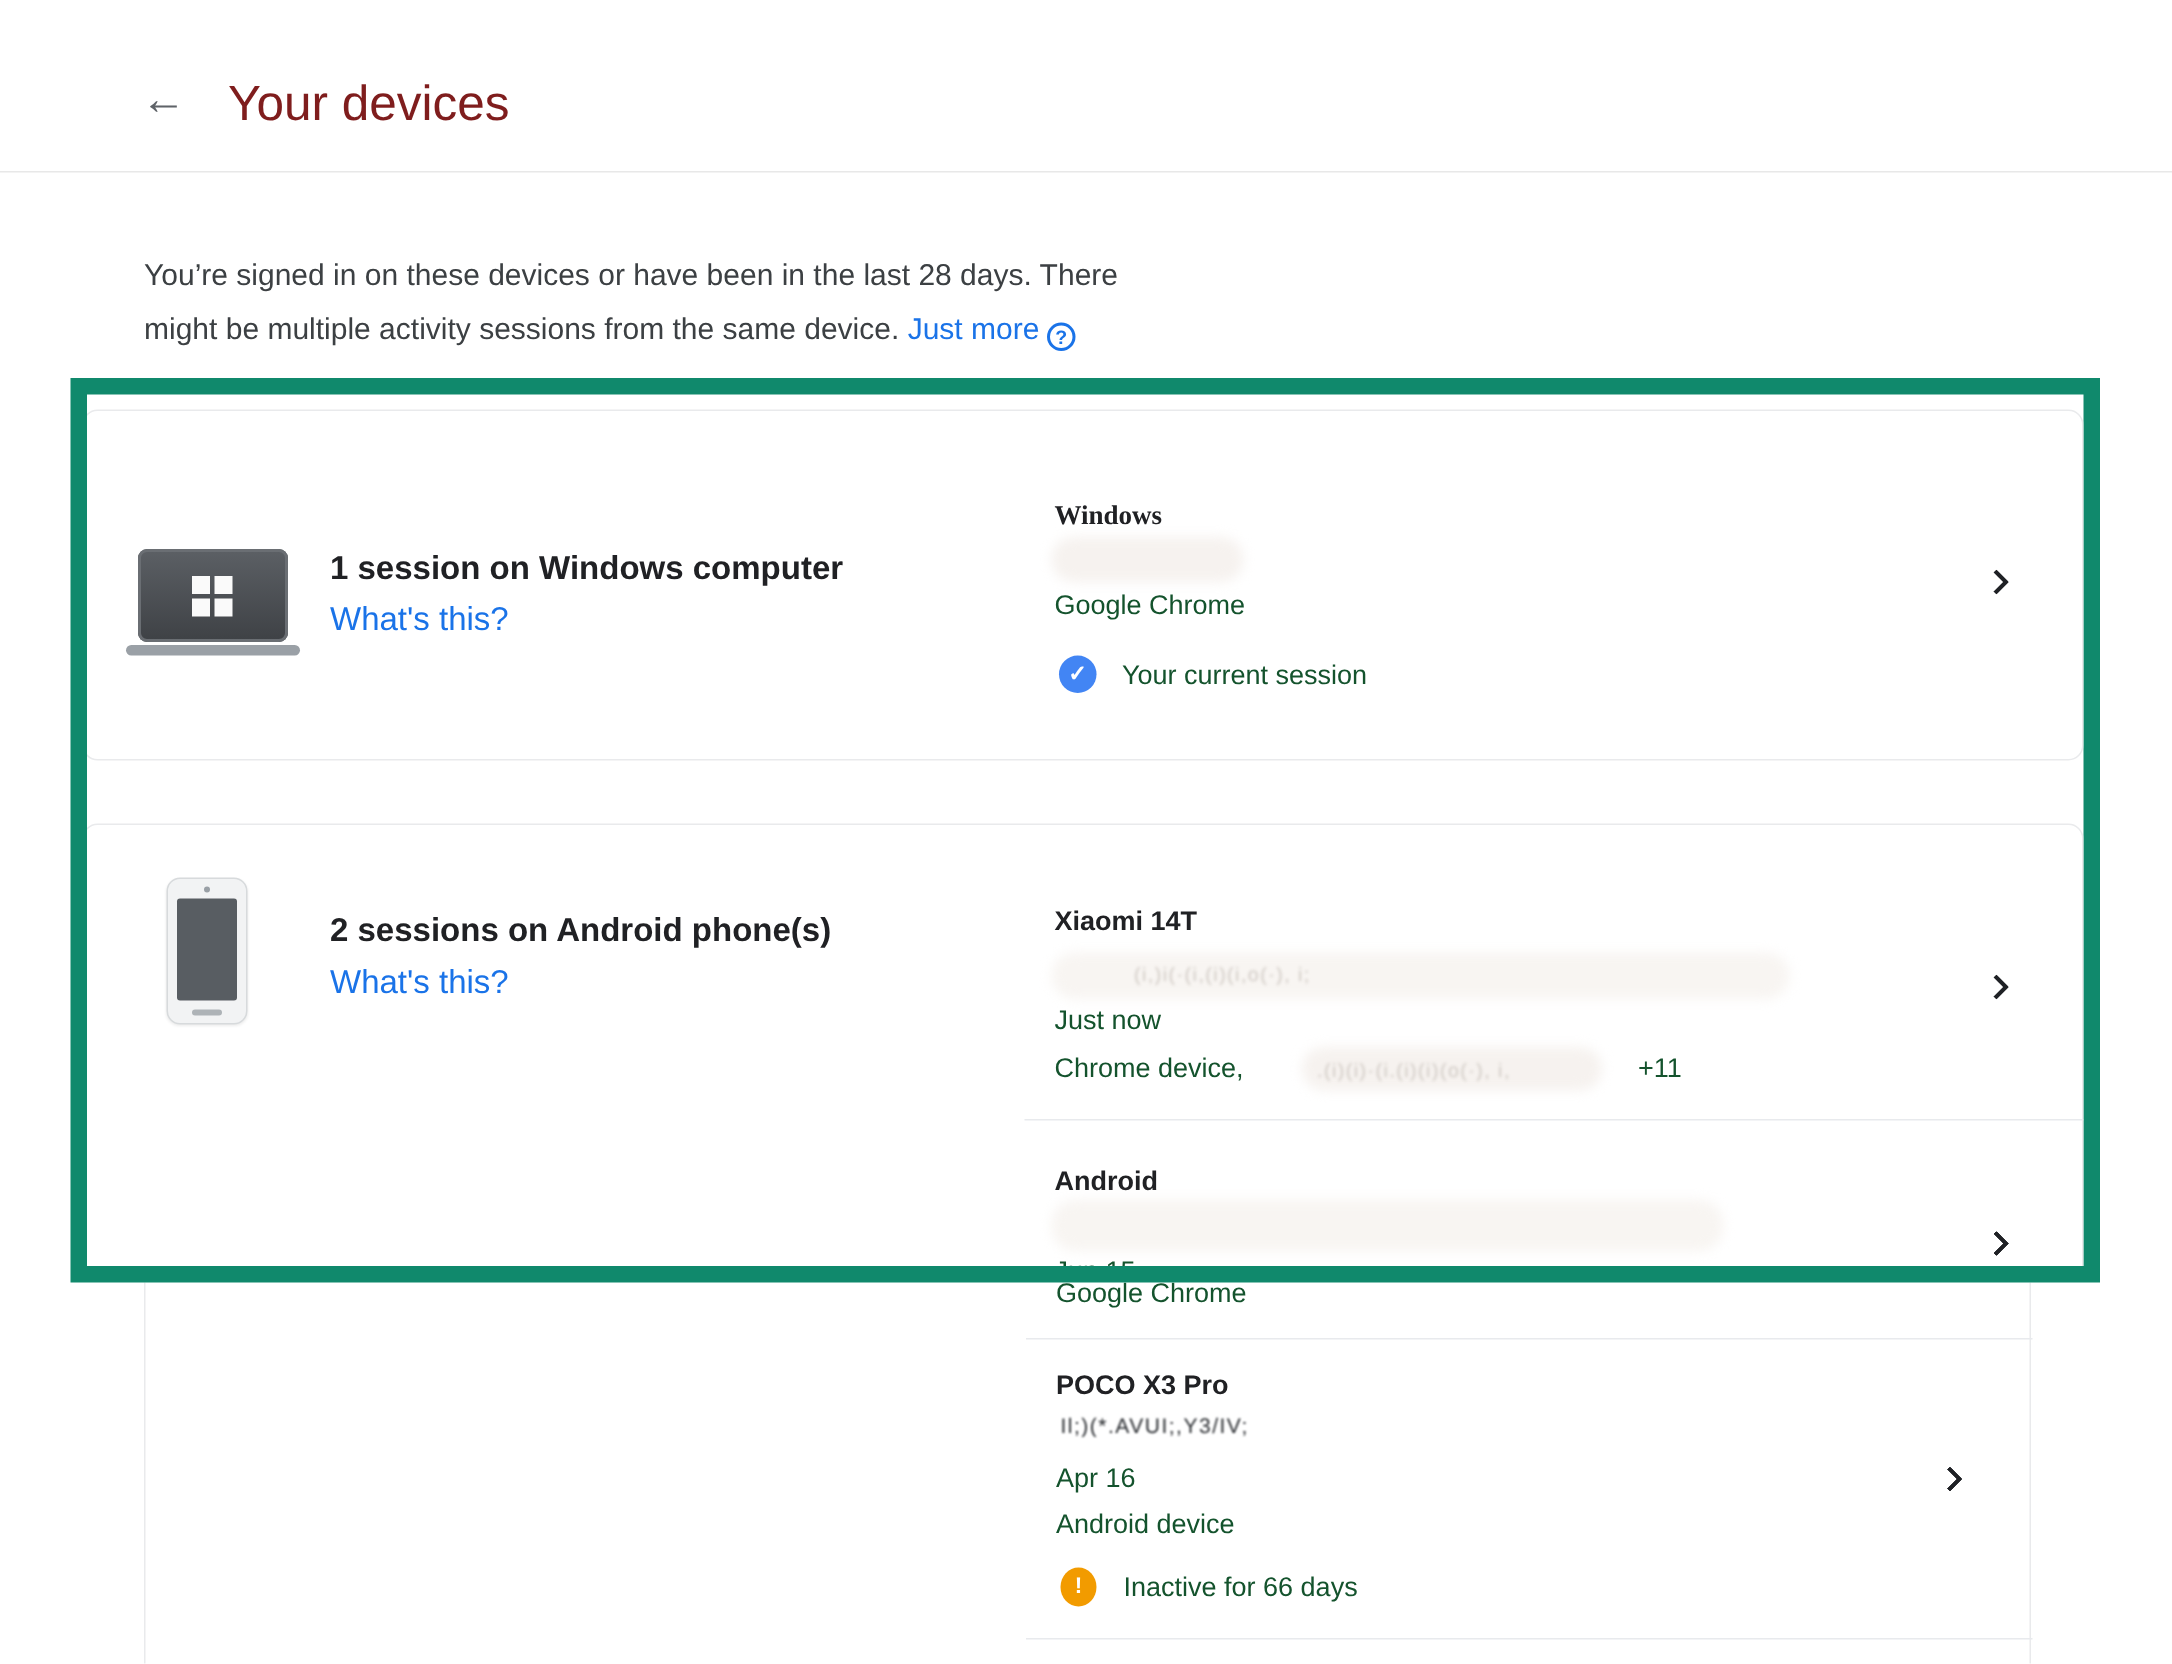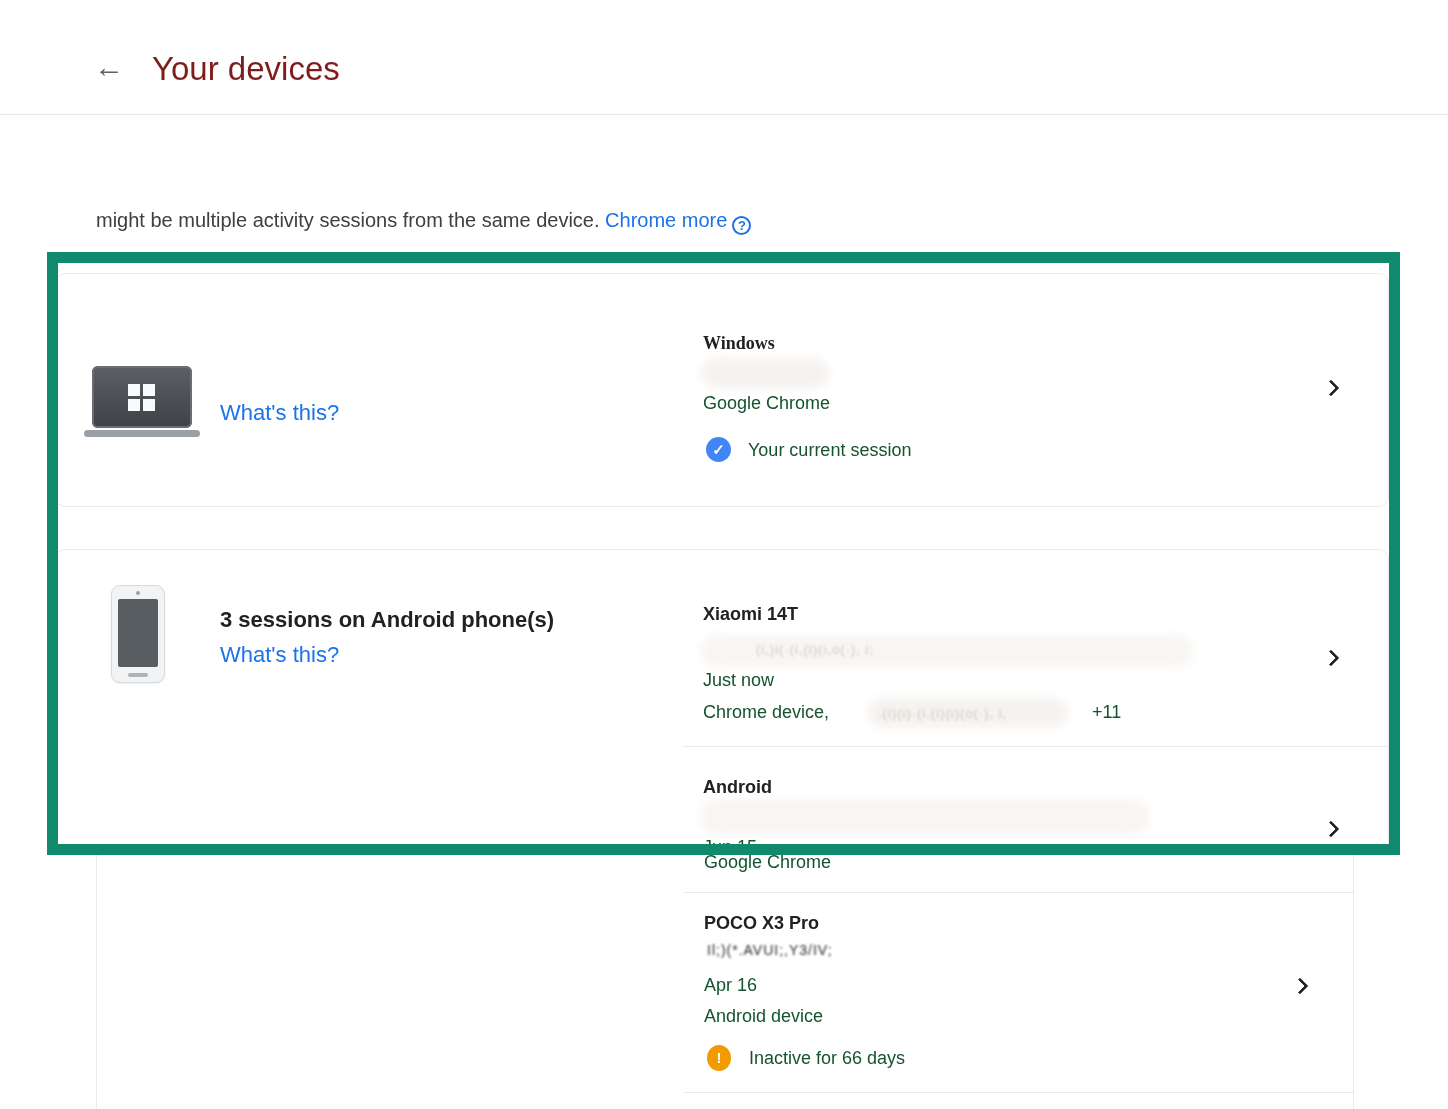--- a/index.html
+++ b/index.html
@@ -88,23 +88,23 @@
   }
 </style>
 </head>
 <body>
 
 <div class="abs hdr-back">←</div>
 <div class="abs hdr-title">Your devices</div>
 <div class="abs hdr-divider"></div>
 
 <div class="abs intro">
-  <br>
+  <span>You’re signed in on these devices or have been in the last 28 days. There</span><br>
   <span>might be multiple activity sessions from the same device.</span>
-  <a class="link">Chrome more</a><span class="help-icon">?</span>
+  <a class="link">Just more</a><span class="help-icon">?</span>
 </div>
 
 <div class="abs under-card">
   <div class="abs sess-line" style="left:607px; top:303px;">Google Chrome</div>
   <div class="divider" style="left:587px; top:343px; width:671px;"></div>
 
   <div>
     <div class="abs sess-name" style="left:607px; top:364px;">POCO X3 Pro</div>
     <div class="abs scribble-dark" style="left:591px; top:393px;padding-left:19px;">Il;)(*.AVUI;,Y3/IV;</div>
     <div class="abs sess-line" style="left:607px; top:426px;">Apr 16</div>
@@ -125,40 +125,41 @@
     <div class="abs laptop-screen">
       <div class="abs win-logo">
             <span></span>
             <span></span>
             <span></span>
             <span></span>
           </div>
     </div>
     <div class="abs laptop-base"></div>
 
+    <div class="abs card-title" style="left:164px; top:92px;">1 session on Windows computer</div>
     <a class="abs link whats-this" style="left:164px; top:126px;">What's this?</a>
 
     <div class="abs sess-name" style="left:647px; top:59px;font-family:Liberation Serif, serif;">Windows</div>
     <div class="blur-pill blur-a" style="left:645px; top:84px; width:128px; height:30px;"></div>
     <div class="abs sess-line" style="left:647px; top:119px;">Google Chrome</div>
     <div class="abs check-circle" style="left:650px; top:163px;">✓</div>
     <div class="abs sess-line" style="left:692px; top:166px;">Your current session</div>
     <div class="abs chev-box" style="left:1264px; top:101px;">
           <i></i>
         </div>
   </div>
 
   <div class="card card2">
     <div class="abs phone-body">
       <div class="phone-cam"></div>
           <div class="phone-screen"></div>
           <div class="phone-bar"></div>
     </div>
 
-    <div class="abs card-title" style="left:164px; top:57px;">3 sessions on Android phone(s)</div>
+    <div class="abs card-title" style="left:164px; top:57px;">2 sessions on Android phone(s)</div>
     <a class="abs link whats-this" style="left:164px; top:92px;">What's this?</a>
 
     <div>
       <div class="abs sess-name" style="left:647px; top:54px;">Xiaomi 14T</div>
       <div class="blur-pill blur-b" style="left:645px; top:85px; width:492px; height:31px;"></div>
       <div class="abs scribble-faint" style="left:700px; top:92px;">(i,)i(·(i,(i)(i,o(·), i;</div>
       <div class="abs sess-line" style="left:647px; top:120px;text-align:center;">Just now</div>
       <div class="abs sess-line" style="left:647px; top:152px;">Chrome device,</div>
       <div class="blur-pill blur-a" style="left:812px; top:148px; width:200px; height:29px;"></div>
       <div class="abs scribble-faint" style="left:822px; top:156px;">.(i)(i)·(i.(i)(i)(o(·), i,</div>

